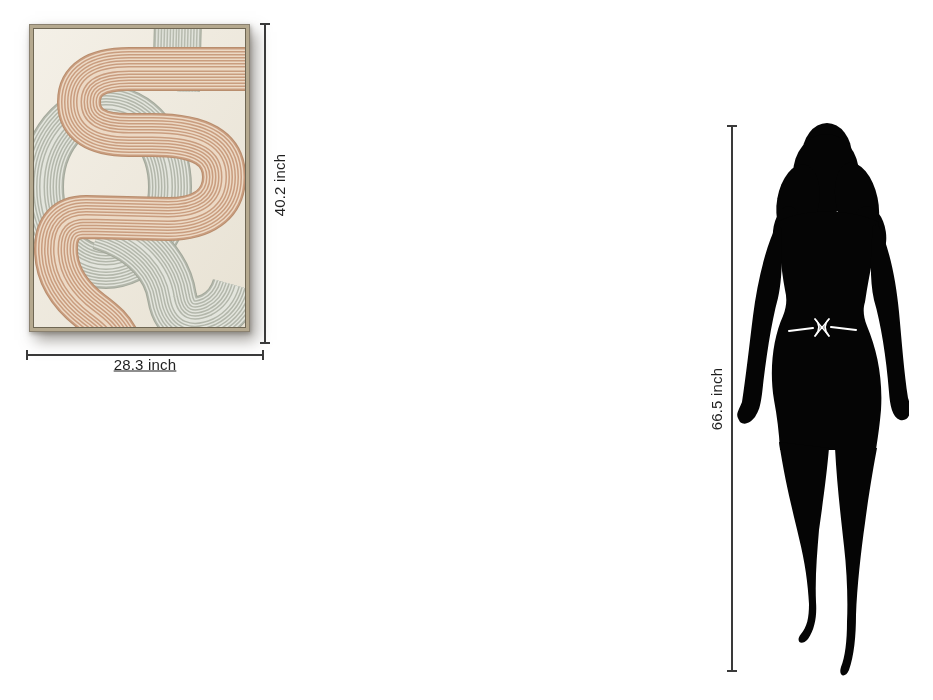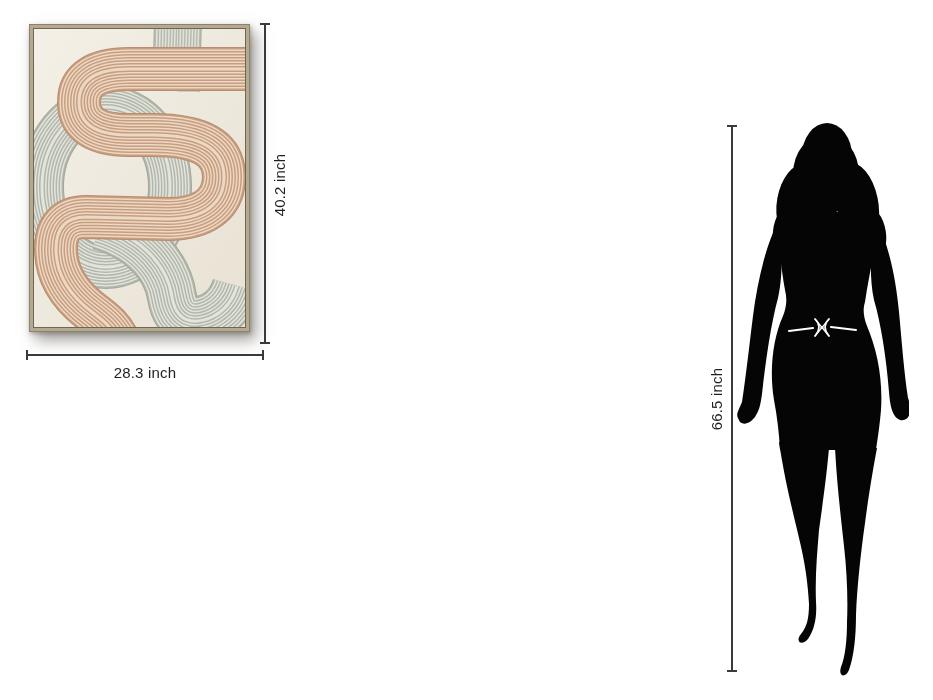--- a/index.html
+++ b/index.html
@@ -136,21 +136,21 @@
   </div>
 
   <div class="dim-line-v" style="left:264px;top:24px;height:320px;"></div>
   <div class="cap-h" style="left:260px;top:23px;"></div>
   <div class="cap-h" style="left:260px;top:342px;"></div>
   <div class="dim-label rot" style="left:279px;top:185px;">40.2 inch</div>
 
   <div class="dim-line-h" style="left:27px;top:354px;width:236px;"></div>
   <div class="cap-v" style="left:26px;top:350px;"></div>
   <div class="cap-v" style="left:262px;top:350px;"></div>
-  <div class="dim-label ctr" style="left:145px;top:372px;">28.3 inch</div>
+  <div class="dim-label ctr" style="left:145px;top:364px;text-decoration:underline;">28.3 inch</div>
 
   <div class="dim-line-v" style="left:731px;top:126px;height:546px;"></div>
   <div class="cap-h" style="left:727px;top:125px;"></div>
   <div class="cap-h" style="left:727px;top:670px;"></div>
   <div class="dim-label rot" style="left:716px;top:399px;">66.5 inch</div>
 
   <div class="person">
     <svg viewBox="0 0 190 575">
       <g fill="#050505">
 

